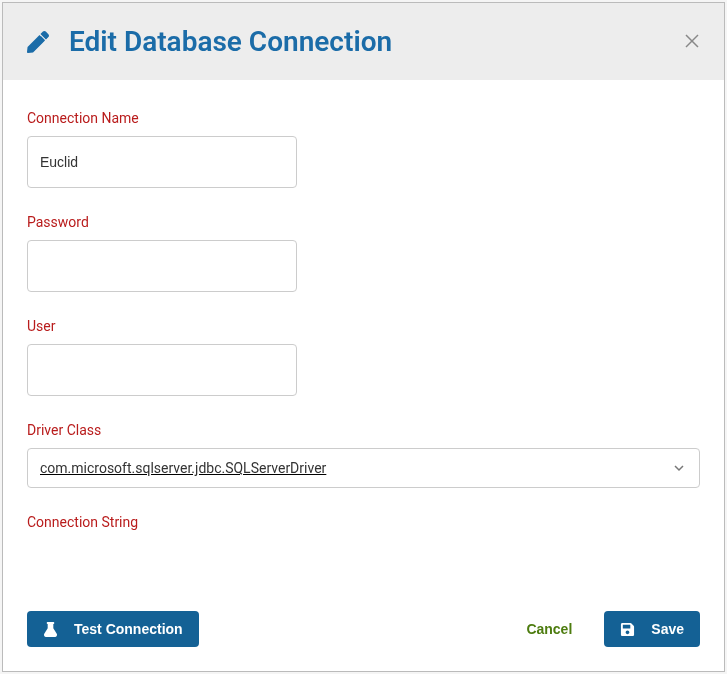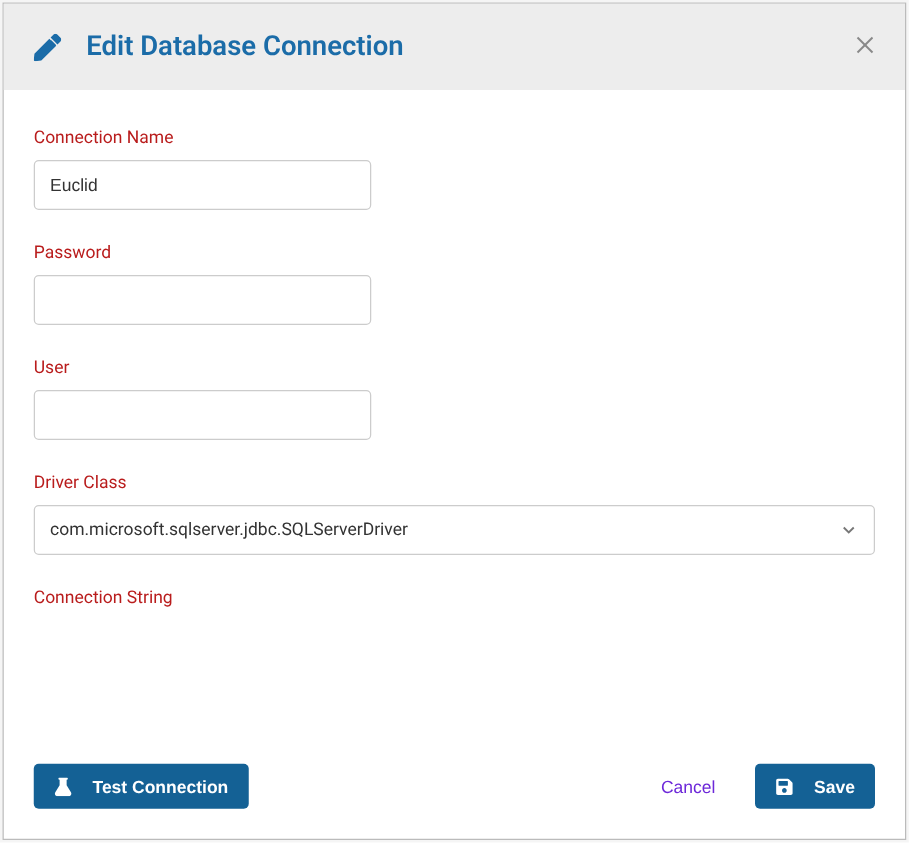--- a/index.html
+++ b/index.html
@@ -32,21 +32,21 @@
       position: relative;
     }
     .edit-icon {
       color: #1b6ca8;
       width: 24px;
       height: 24px;
       flex-shrink: 0;
     }
     .modal-title {
       color: #1b6ca8;
-      font-size: 22px;
+      font-size: 28px;
       font-weight: 600;
     }
     .close-btn {
       position: absolute;
       right: 20px;
       top: 50%;
       transform: translateY(-50%);
       color: #888;
       font-size: 20px;
       cursor: pointer;
@@ -65,31 +65,32 @@
       margin-bottom: 26px;
     }
     .form-label {
       display: block;
       color: #b91c1c;
       font-size: 14px;
       margin-bottom: 10px;
     }
     .form-input {
       width: 270px;
-      height: 40px;
+      height: 52px;
       padding: 8px 12px;
       font-size: 14px;
       border: 1px solid #ccc;
       border-radius: 4px;
       color: #333;
       background: #fff;
     }
     .form-select {
       width: 100%;
       position: relative;
+      text-decoration: underline;
     }
     .select-box {
       width: 100%;
       height: 40px;
       padding: 8px 40px 8px 12px;
       font-size: 14px;
       border: 1px solid #ccc;
       border-radius: 4px;
       color: #333;
       background: #fff;
@@ -127,22 +128,22 @@
       border: none;
       border-radius: 4px;
       cursor: pointer;
     }
     .btn-primary {
       background: #146195;
       color: #fff;
     }
     .btn-link {
       background: none;
-      color: #6d28d9;
-      font-weight: 400;
+      color: #4d7c0f;
+      font-weight: 700;
       padding: 10px 4px;
     }
     .flask-icon, .save-icon {
       width: 15px;
       height: 15px;
       flex-shrink: 0;
     }
     .spacer {
       flex: 1;
     }

